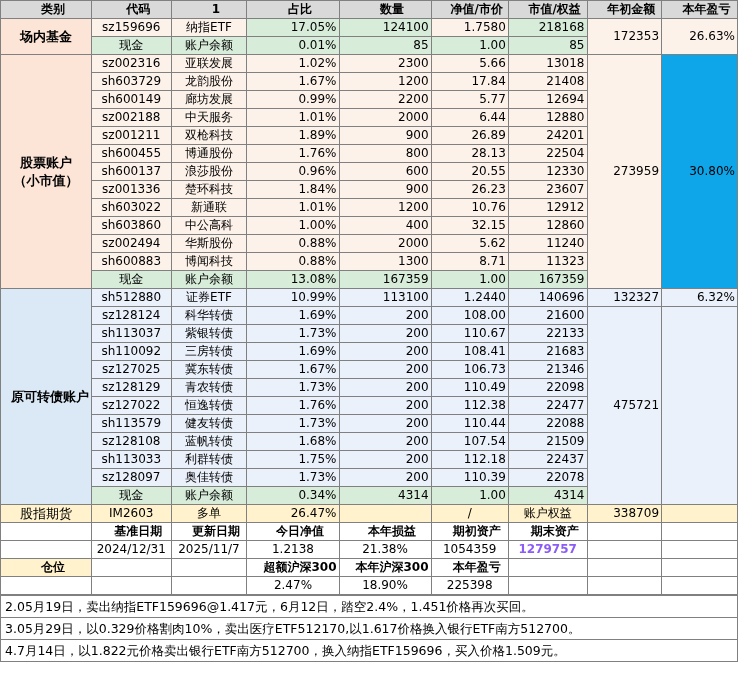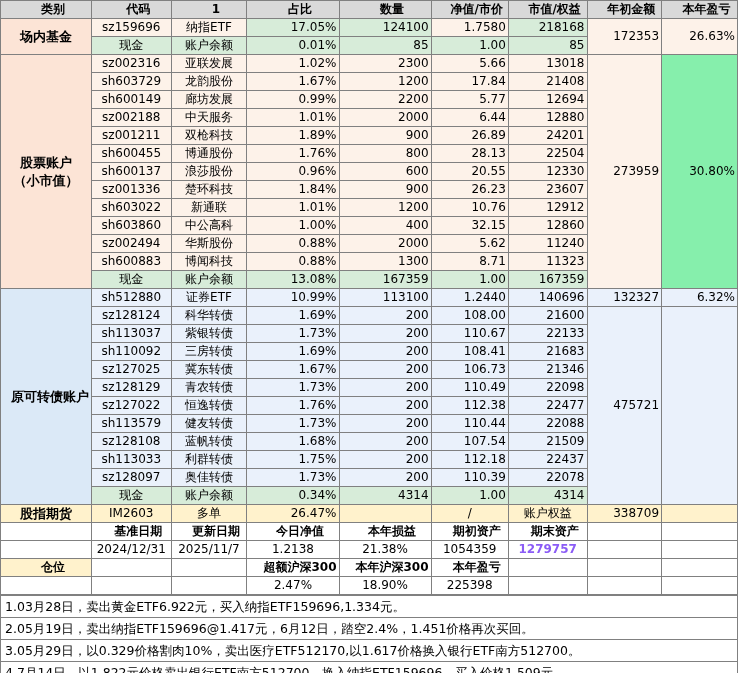--- a/index.html
+++ b/index.html
@@ -14,21 +14,21 @@
   td,th{border:1px solid #808080;padding:0 2px;height:17px;line-height:17px;overflow:hidden;white-space:nowrap;}
   .c{text-align:center;}
   .r{text-align:right;}
   .l{text-align:left;}
   .b{font-weight:bold;padding-left:16px;}
   
   .hdr td{background:#d9d9d9;font-weight:bold;text-align:center;font-size:12px;}
   
   .cat{background:#fce4d6;font-weight:bold;text-align:center;font-size:13px;}
   .cat-conv{background:#dbe9f7;font-weight:bold;text-align:center;font-size:13px;padding-left:10px;}
-  .cat-fut{background:#fff2cc;font-weight:bold;text-align:center;font-size:13px;}
+  .cat-fut{background:#fff2cc;font-weight:normal;text-align:center;font-size:13px;}
   
   .fund td{background:#fdf2e9;}
   .stock td{background:#fdf2e9;}
   .conv td{background:#eaf1fb;}
   .cash td{background:#d7ecd9;}
   .red{color:#8b5cf6;font-weight:bold;}
   .notes{font-size:12.5px;}
   .notes td{border:1px solid #808080;height:21px;line-height:21px;text-align:left;padding-left:4px;}
 </style>
 </head>
@@ -79,21 +79,21 @@
       </tr>
       <tr class="stock">
         <td class="cat" rowspan="13" style="background:#fce4d6;font-size:13px;line-height:18px;">股票账户<br>（小市值）</td>
         <td class="c">sz002316</td>
         <td class="c">亚联发展</td>
         <td class="r">1.02%</td>
         <td class="r">2300</td>
         <td class="r">5.66</td>
         <td class="r">13018</td>
         <td class="r" rowspan="13" style="background:#fdf2e9;">273959</td>
-        <td class="r" rowspan="13" style="background:#86efac;margin-top:12px;">30.80%</td>
+        <td class="r" rowspan="13" style="background:#0ea5e9;margin-top:12px;">30.80%</td>
       </tr>
       <tr class="stock">
         <td class="c">sh603729</td>
         <td class="c">龙韵股份</td>
         <td class="r">1.67%</td>
         <td class="r">1200</td>
         <td class="r">17.84</td>
         <td class="r">21408</td>
       </tr>
       <tr class="stock">
@@ -342,23 +342,20 @@
       </tr>
     </tbody>
 </table>
 
 <table id="notes-table" style="width:738px">
   <colgroup>
       <col style="width:736px">
     </colgroup>
   <tbody id="notes-body">
       <tr class="notes">
-        <td class="l">1.03月28日，卖出黄金ETF6.922元，买入纳指ETF159696,1.334元。</td>
-      </tr>
-      <tr class="notes">
         <td class="l">2.05月19日，卖出纳指ETF159696@1.417元，6月12日，踏空2.4%，1.451价格再次买回。</td>
       </tr>
       <tr class="notes">
         <td class="l">3.05月29日，以0.329价格割肉10%，卖出医疗ETF512170,以1.617价格换入银行ETF南方512700。</td>
       </tr>
       <tr class="notes">
         <td class="l">4.7月14日，以1.822元价格卖出银行ETF南方512700，换入纳指ETF159696，买入价格1.509元。</td>
       </tr>
     </tbody>
 </table>

